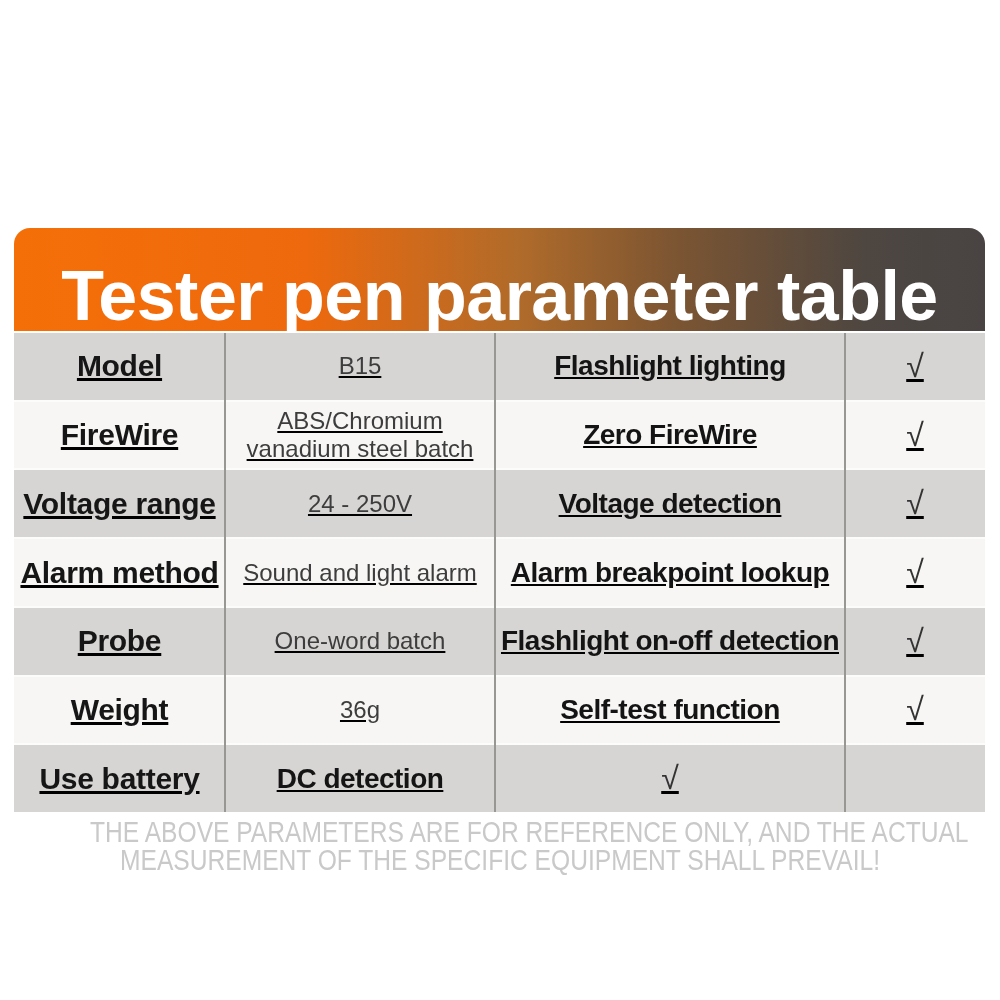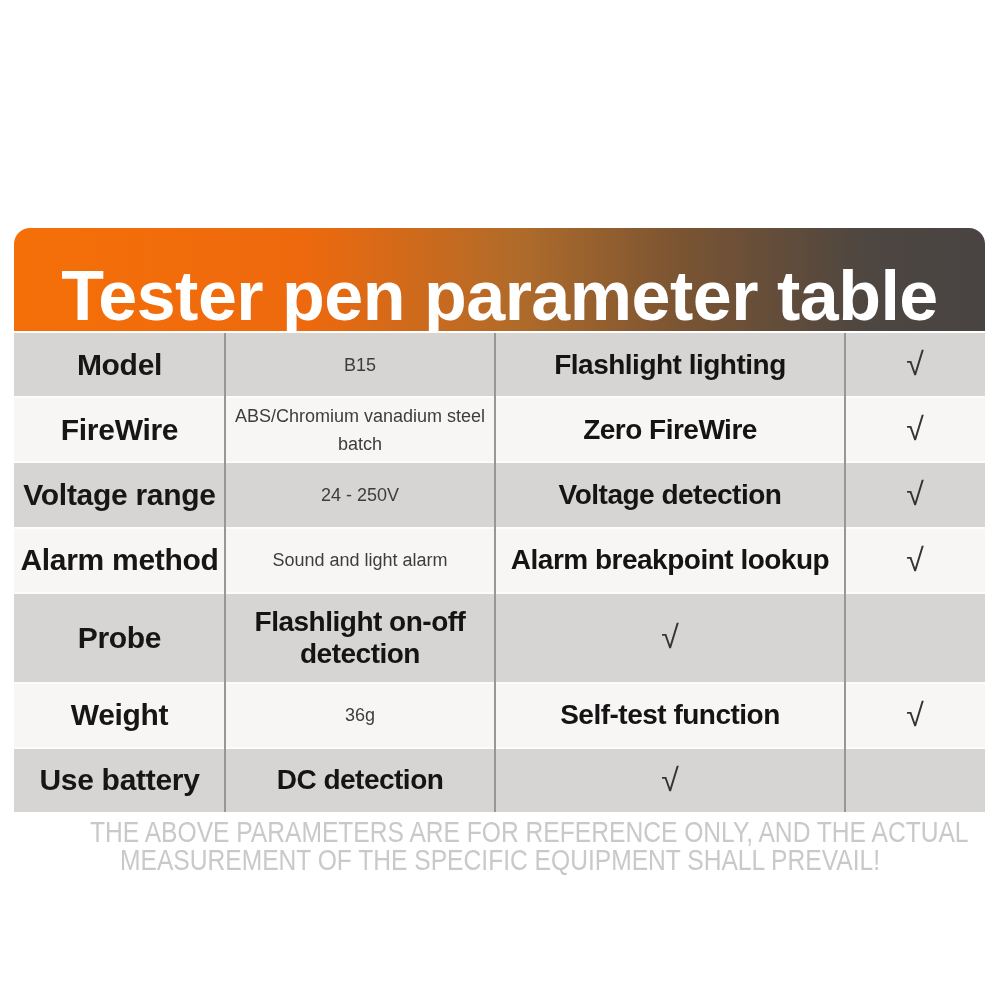--- a/index.html
+++ b/index.html
@@ -14,27 +14,27 @@
     display:flex;align-items:center;justify-content:center;
   }
   .banner-title{
     color:#ffffff;font-weight:bold;font-size:70px;line-height:70px;
     letter-spacing:-0.5px;padding-bottom:6px;white-space:nowrap;margin-top:39px;
   }
   .ptable{
     position:absolute;left:14px;top:333px;width:971px;height:479px;
     display:flex;flex-direction:column;
   }
-  .row{flex:1;display:grid;grid-template-columns:211px 270px 350px 140px;}
+  .row{flex:1;display:grid;grid-template-columns:211px 270px 350px 140px;text-decoration:underline;}
   .row:nth-child(odd){background:#d7d5d3;}
   .row:nth-child(even){background:#f7f6f4;}
   .row + .row{border-top:2px solid #fcfcfb;}
   .cell{display:flex;align-items:center;justify-content:center;text-align:center;min-width:0;}
   .label{font-weight:bold;font-size:30px;color:#161616;letter-spacing:-0.3px;padding:0 2px;}
-  .value{font-size:18px;color:#3d3d3d;line-height:28px;padding:0 6px;}
+  .value{font-size:24px;color:#3d3d3d;line-height:28px;padding:0 6px;}
   .feature{font-weight:bold;font-size:28px;color:#141414;letter-spacing:-0.5px;padding:12px 2px;}
   .check{font-size:32px;color:#333333;}
   .vline{position:absolute;top:0;bottom:0;width:2px;background:#999794;}
   .vline.v1{left:210px;}
   .vline.v2{left:480px;}
   .vline.v3{left:830px;}
   .footer{
     position:absolute;left:0;top:818px;width:1000px;text-align:center;
     color:#c9c9c9;font-size:30px;line-height:28px;letter-spacing:0;
     transform:scaleX(0.82);transform-origin:50% 50%;
@@ -68,20 +68,21 @@
     <div class="cell check">√</div>
   </div>
   <div class="row">
     <div class="cell label">Alarm method</div>
     <div class="cell value">Sound and light alarm</div>
     <div class="cell feature">Alarm breakpoint lookup</div>
     <div class="cell check">√</div>
   </div>
   <div class="row">
     <div class="cell label">Probe</div>
+    <div class="cell value">One-word batch</div>
     <div class="cell feature">Flashlight on-off detection</div>
     <div class="cell check">√</div>
   </div>
   <div class="row">
     <div class="cell label">Weight</div>
     <div class="cell value">36g</div>
     <div class="cell feature">Self-test function</div>
     <div class="cell check">√</div>
   </div>
   <div class="row">

